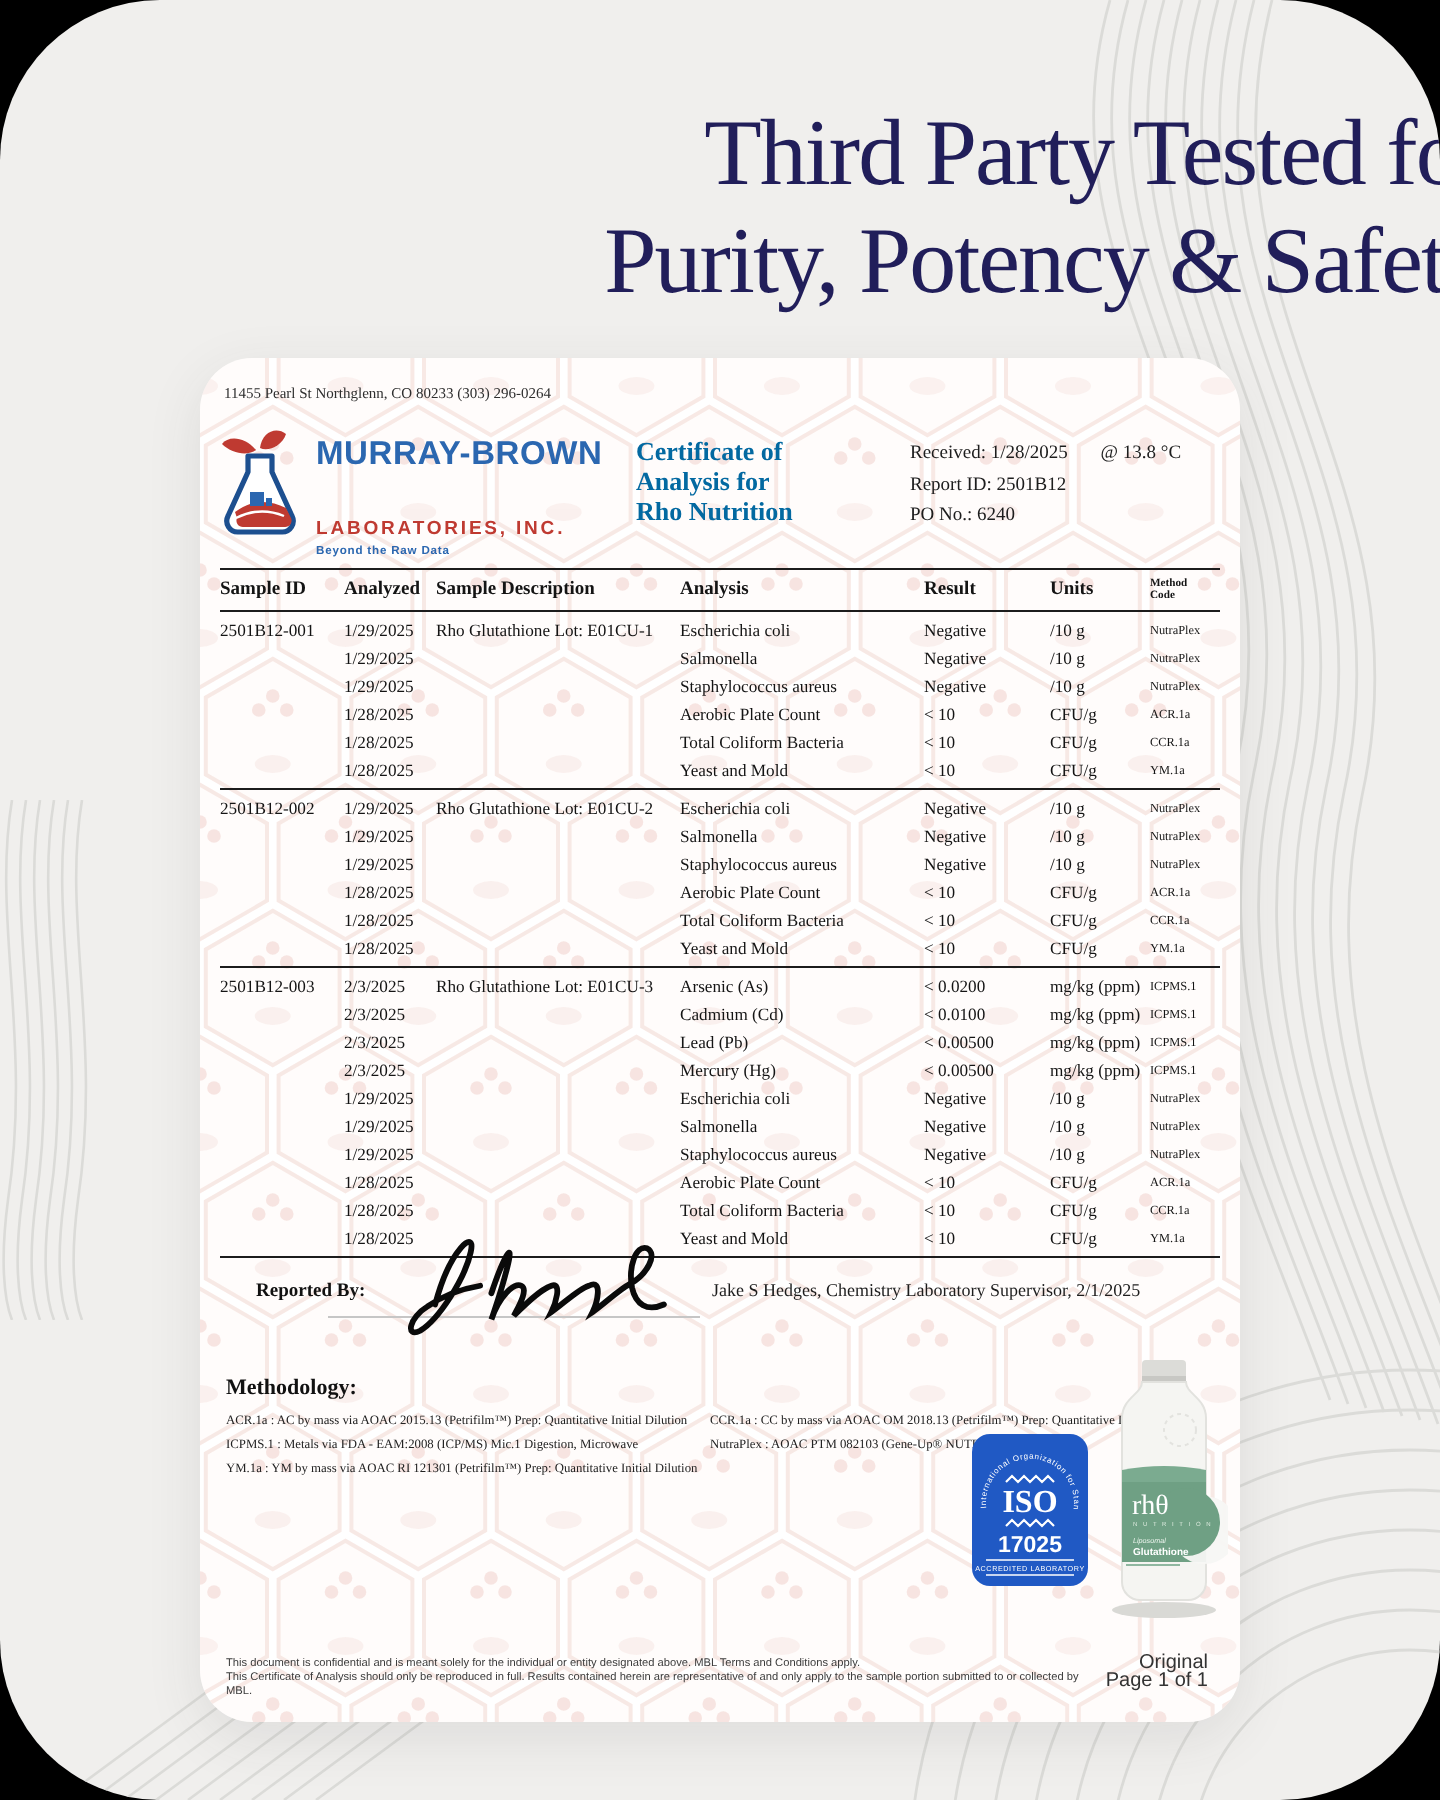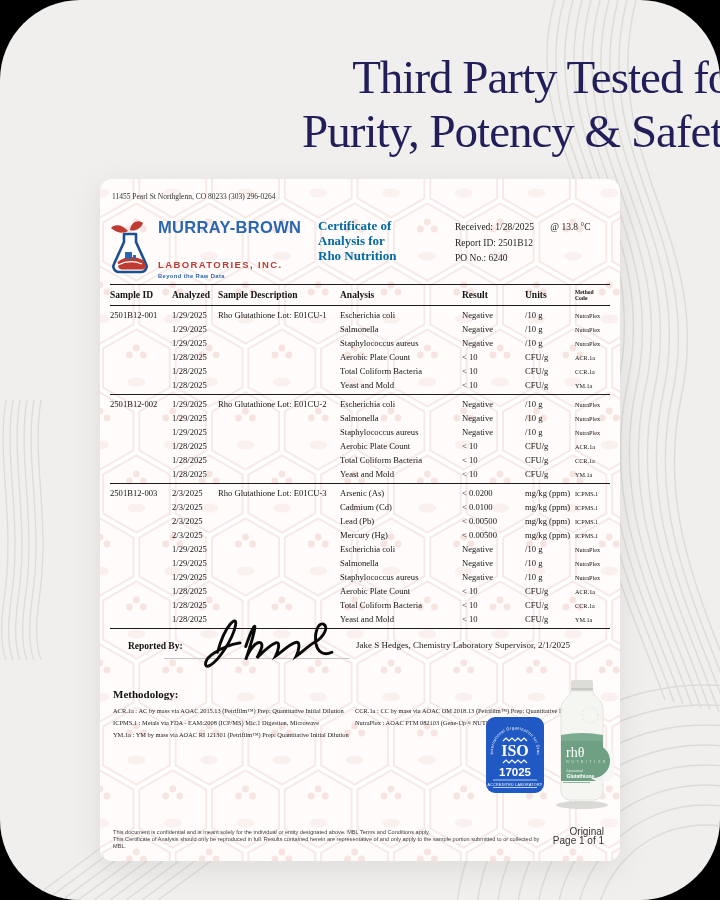--- a/index.html
+++ b/index.html
@@ -4,25 +4,25 @@
 <style>
   html,body{margin:0;padding:0;background:#000;}
   body{width:720px;height:900px;position:relative;font-family:"Liberation Serif",serif;}
   .canvas{position:absolute;inset:0;background:#f0efed;border-radius:80px;overflow:hidden;}
   .deco{position:absolute;pointer-events:none;}
   .page-title{position:absolute;top:50px;left:0;width:720px;text-align:right;
     color:#211e5a;font-family:"Liberation Serif",serif;font-weight:400;
     font-size:47px;line-height:54px;letter-spacing:-1px;margin:0;padding-left:25px;}
   
   .card{position:absolute;left:100px;top:179px;width:520px;height:682px;background:#ffffff;
-    border-radius:12px;box-shadow:0 8px 28px rgba(60,60,60,.10);overflow:hidden;}
+    border-radius:26px;box-shadow:0 8px 28px rgba(60,60,60,.10);overflow:hidden;}
   .watermark{position:absolute;inset:0;opacity:.5;}
   .content{position:absolute;inset:0;}
   .address{position:absolute;left:12px;top:13px;font-size:7.5px;color:#2e2e2e;}
-  .logo{position:absolute;left:8px;top:30px;display:flex;align-items:flex-end;}
+  .logo{position:absolute;left:8px;top:30px;display:flex;align-items:center;}
   .logo-text{margin-left:6px;padding-top:10px;font-family:"Liberation Sans",sans-serif;}
   .logo-name{color:#2b67b0;font-weight:bold;font-size:16.5px;letter-spacing:.3px;line-height:16px;}
   .logo-sub{color:#bf3a31;font-weight:bold;font-size:9.5px;letter-spacing:1.4px;line-height:11px;margin-top:24px;}
   .logo-tag{color:#2b67b0;font-weight:bold;font-size:5.8px;letter-spacing:.4px;margin-top:3px;}
   .cert-title{position:absolute;left:218px;top:39px;font-weight:bold;font-size:13px;line-height:15px;color:#0369a1;}
   .info{position:absolute;left:355px;top:41px;font-size:9.5px;line-height:15.5px;color:#1d1d1d;}
   .info .temp{margin-left:14px;}
   
   .rtable{position:absolute;left:10px;top:105px;width:500px;color:#141414;}
   .trow,.thead-row{display:grid;grid-template-columns:62px 46px 122px 122px 63px 50px 1fr;}

